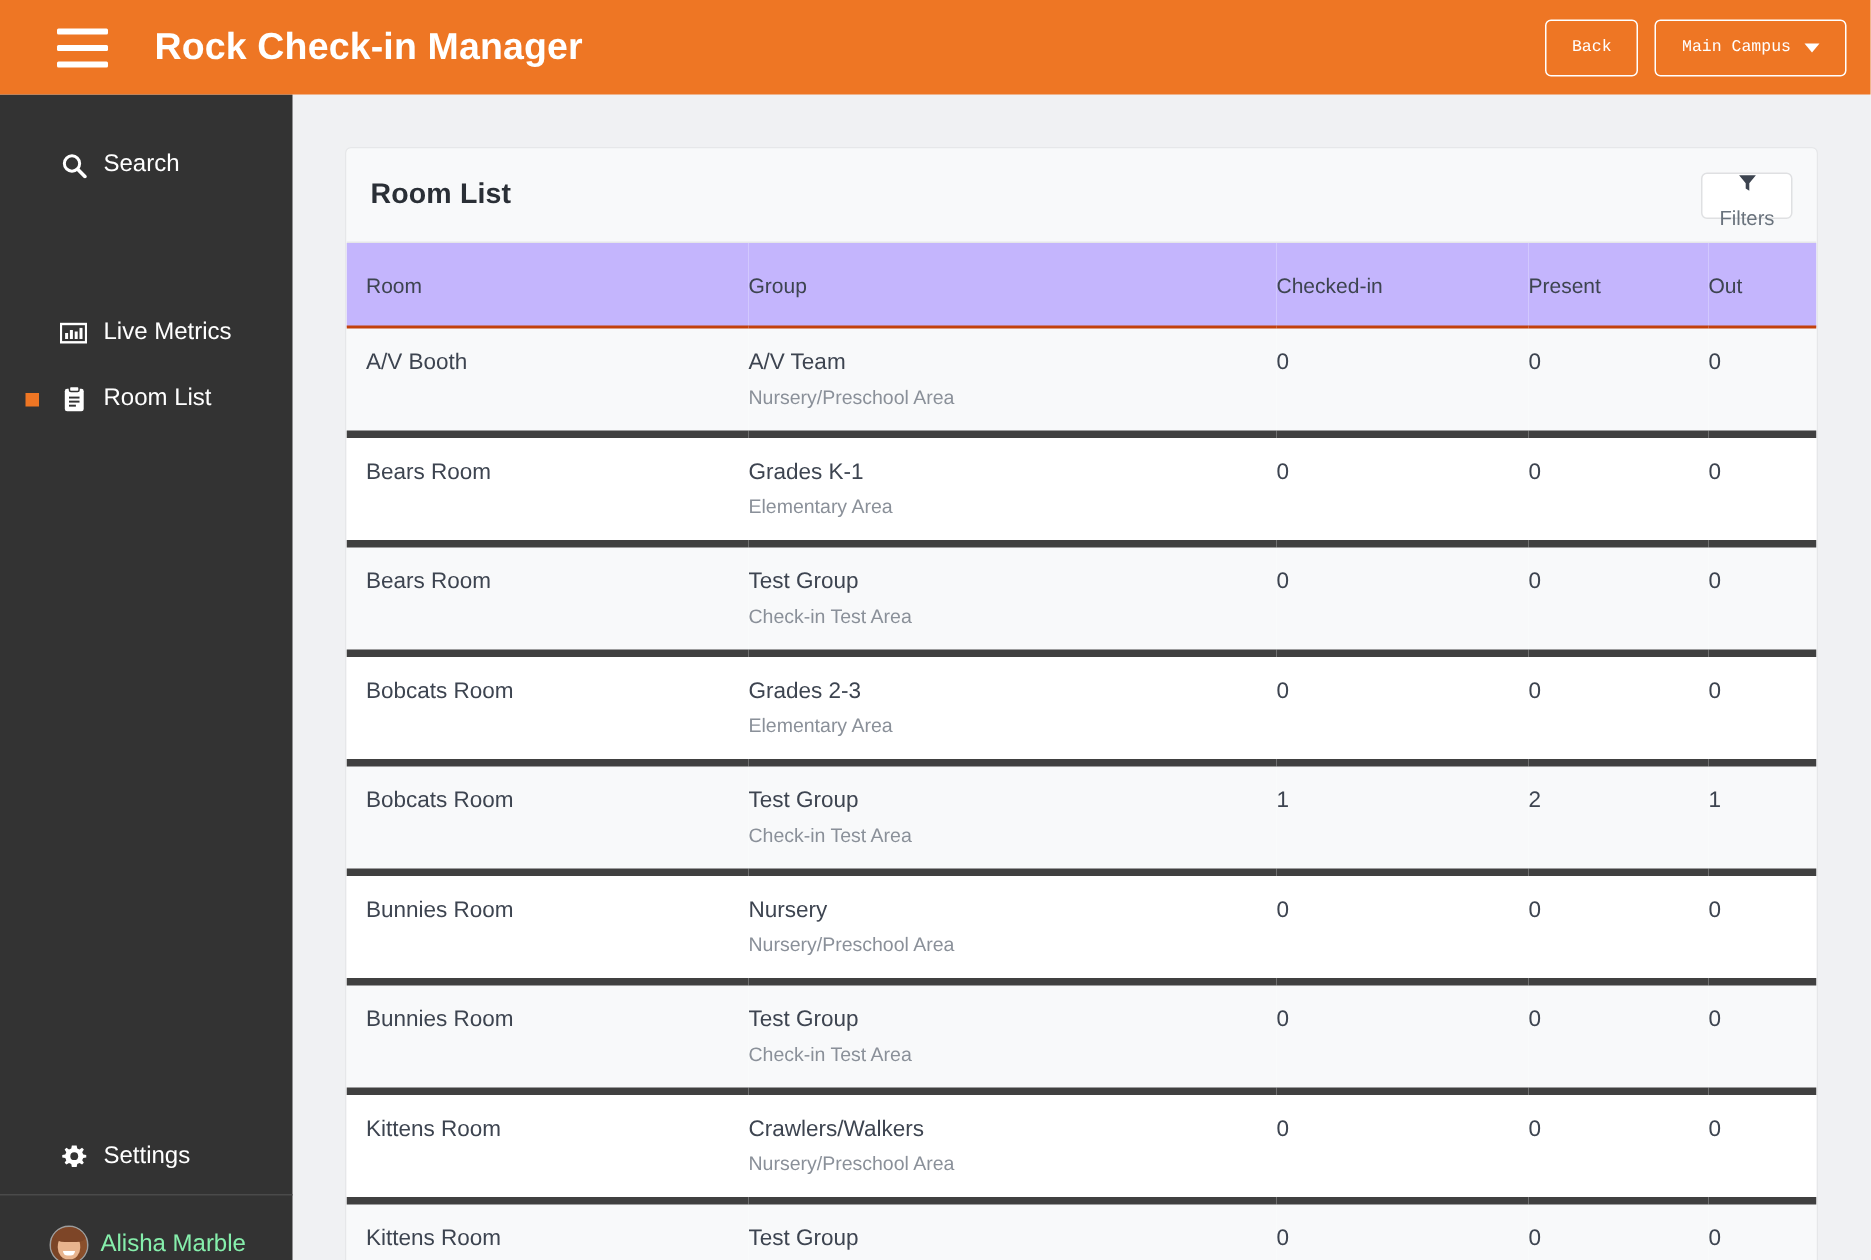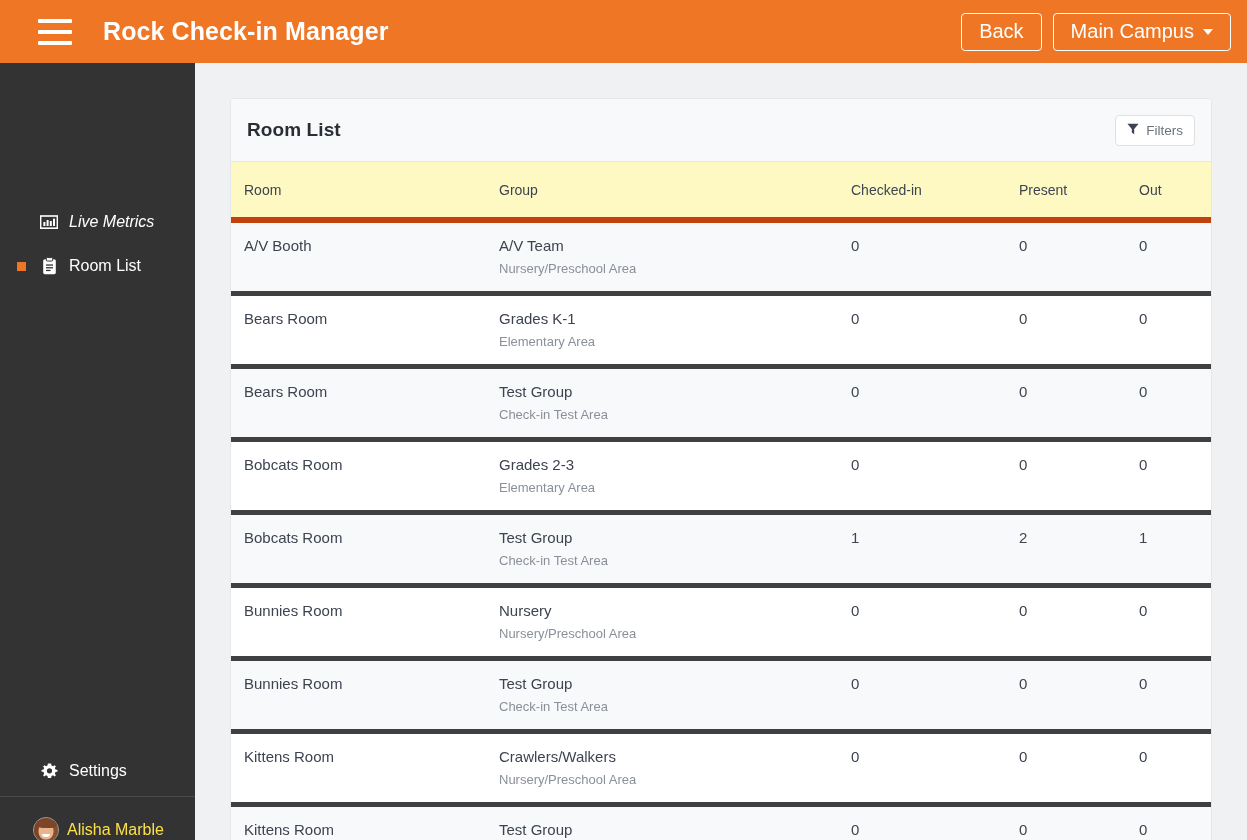--- a/index.html
+++ b/index.html
@@ -53,22 +53,22 @@
     margin-right: 16px;
     display: flex;
     align-items: center;
     gap: 11px;
   }
   .hdr-btn {
     border: 1px solid #ffffff;
     border-radius: 4px;
     background: transparent;
     color: #ffffff;
-    font-family: Liberation Sans, sans-serif;
-    font-size: 20px;
+    font-family: Liberation Mono, monospace;
+    font-size: 11px;
     height: 38px;
     padding: 0 17px;
     display: flex;
     align-items: center;
     gap: 9px;
     cursor: pointer;
     white-space: nowrap;
   }
   .caret-down {
     width: 0; height: 0;
@@ -110,21 +110,21 @@
   .nav-item .nav-icon svg { display: block; }
   .active-marker {
     position: absolute;
     left: 17px;
     width: 9px;
     height: 9px;
     background: #ee7624;
   }
   #nav-search   { top: 32px; }
   #nav-room-manager { top: 100px; }
-  #nav-live-metrics { top: 144px; font-style: italic; }
+  #nav-live-metrics { top: 144px; }
   #nav-room-list    { top: 188px; }
   #nav-en-route     { top: 232px; }
 
   #nav-settings {
     position: absolute;
     left: 0; top: 693px;
     width: 226px;
     height: 30px;
     display: flex;
     align-items: center;
@@ -190,21 +190,21 @@
     background: #7d4527;
   }
   #user-avatar .smile {
     position: absolute; left: 50%; top: 68%;
     transform: translateX(-50%);
     width: 8px; height: 3px;
     border-radius: 0 0 8px 8px;
     background: #ffffff;
   }
   #user-name {
-    color: #fde047;
+    color: #86efac;
     font-size: 16px;
     white-space: nowrap;
   }
 
   
   #content-area {
     position: absolute;
     top: 63px; left: 195px;
     width: 1052px;
     height: 777px;
@@ -242,35 +242,36 @@
     border-radius: 4px;
     display: flex;
     align-items: center;
     gap: 7px;
     padding: 0 11px;
     font-size: 13.5px;
     color: #6a737d;
     font-family: inherit;
     cursor: pointer;
     white-space: nowrap;
+    flex-direction: column;
   }
 
   table#room-table {
     width: 100%;
     border-collapse: collapse;
     table-layout: fixed;
   }
   table#room-table th {
     text-align: left;
     font-size: 14px;
     font-weight: normal;
     color: #3d4450;
     padding: 20px 0 19px 0;
-    border-bottom: 6px solid #c2410c;
-    background: #fef9c3;
+    border-bottom: 2px solid #c2410c;
+    background: #c4b5fd;
   }
   table#room-table td {
     padding: 12px 0 13px 0;
     vertical-align: top;
     border-bottom: 5px solid #404040;
   }
   tbody tr:nth-child(odd)  { background: #f8f9fa; }
   tbody tr:nth-child(even) { background: #ffffff; }
 
   .col-room    { width: 268px; padding-left: 13px !important; }
@@ -317,20 +318,29 @@
     </button>
     <button class="hdr-btn">
       <span>Main Campus</span>
       <span class="caret-down"></span>
     </button>
   </div>
 </div>
 
 <div id="sidebar">
 
+  <div class="nav-item" id="nav-search">
+    <span class="nav-icon">
+      <svg width="17" height="17" viewBox="0 0 17 17">
+        <circle cx="7" cy="7" r="5.1" fill="none" stroke="#ffffff" stroke-width="2"></circle>
+        <line x1="10.8" y1="10.8" x2="15.6" y2="15.6" stroke="#ffffff" stroke-width="2.4" stroke-linecap="round"></line>
+      </svg>
+    </span>
+    <span>Search</span>
+  </div>
 
 
   <div class="nav-item" id="nav-live-metrics">
     <span class="nav-icon">
       <svg width="18" height="16" viewBox="0 0 18 16">
         <rect x="0.6" y="2" width="16.8" height="12.2" fill="none" stroke="#ffffff" stroke-width="1.6"></rect>
         <rect x="3.4" y="8" width="2" height="4" fill="#ffffff"></rect>
         <rect x="6.6" y="6" width="2" height="6" fill="#ffffff"></rect>
         <rect x="9.8" y="7" width="2" height="5" fill="#ffffff"></rect>
         <rect x="13" y="4.6" width="2" height="7.4" fill="#ffffff"></rect>

